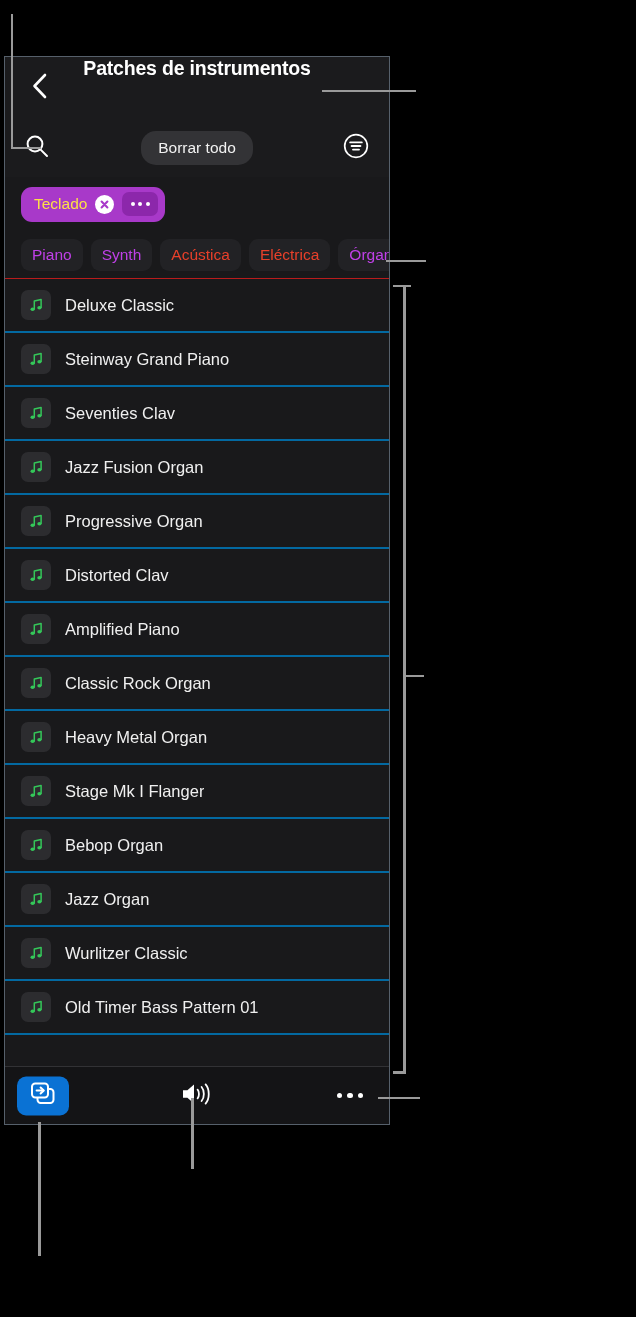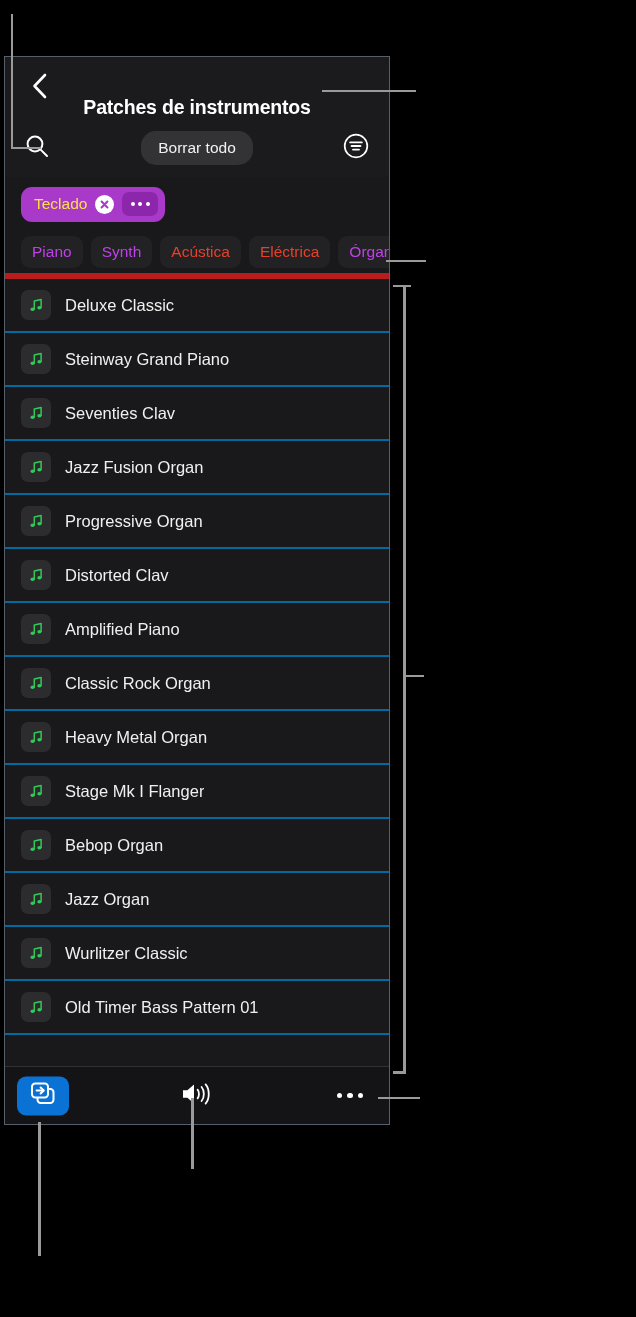--- a/index.html
+++ b/index.html
@@ -39,21 +39,21 @@
     z-index: 10;
   }
 
   
   #titlebar {
     position: relative;
     height: 62px;
     flex: 0 0 62px;
     background: #1b1b1d;
     display: flex;
-    align-items: flex-end;
+    align-items: flex-start;
     justify-content: center;
   }
   #back-button {
     position: absolute;
     left: 17px;
     top: 50%;
     transform: translateY(-50%);
     width: 34px;
     height: 34px;
     display: flex;
@@ -174,21 +174,21 @@
   #chiprow {
     height: 48px;
     flex: 0 0 48px;
     background: #19191b;
     display: flex;
     align-items: center;
     padding: 0 16px;
     box-sizing: border-box;
     gap: 8px;
     overflow: hidden;
-    border-bottom: 6px solid #b91c1c;
+    border-bottom: 1px solid #b91c1c;
   }
   .chip {
     background: #222225;
     border-radius: 9px;
     height: 32px;
     display: flex;
     align-items: center;
     padding: 0 11px;
     font-size: 15.5px;
     white-space: nowrap;

